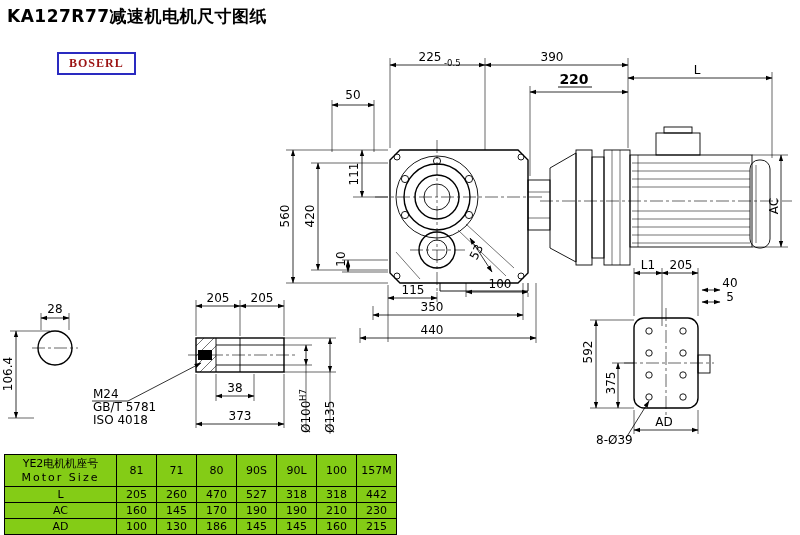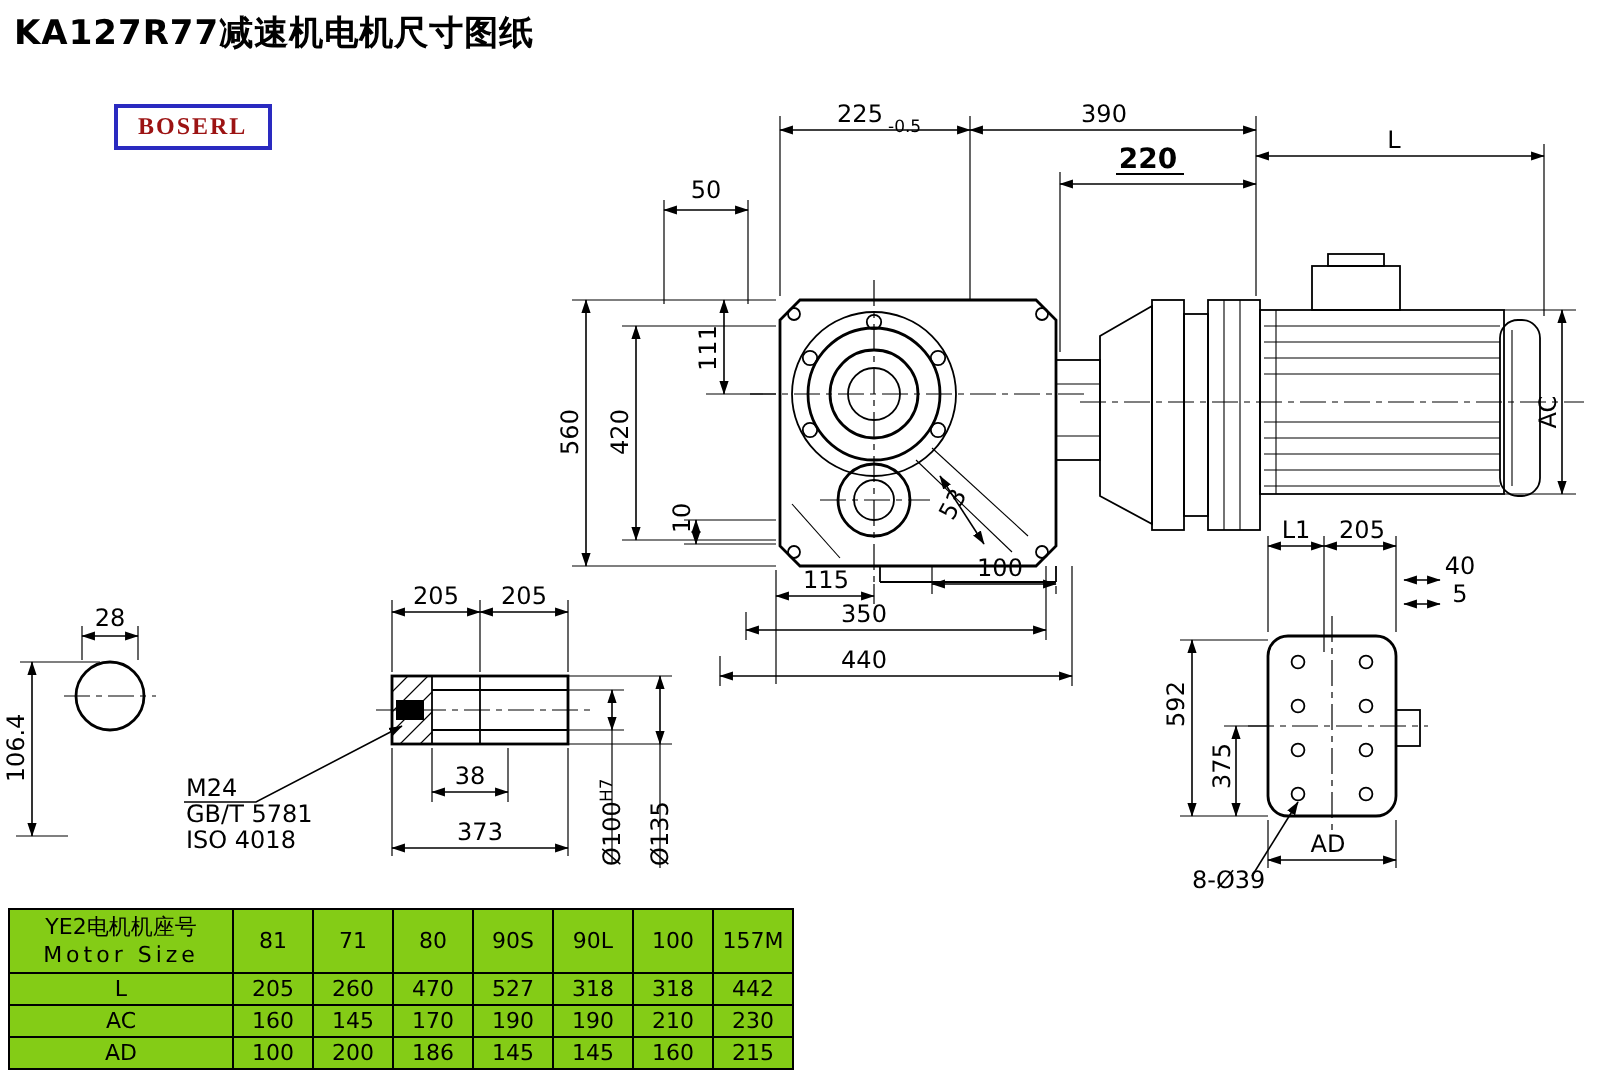--- a/index.html
+++ b/index.html
@@ -322,21 +322,21 @@
       <td>145</td>
       <td>170</td>
       <td>190</td>
       <td>190</td>
       <td>210</td>
       <td>230</td>
     </tr>
     <tr>
       <th>AD</th>
       <td>100</td>
-      <td>200</td>
+      <td>130</td>
       <td>186</td>
       <td>145</td>
       <td>145</td>
       <td>160</td>
       <td>215</td>
     </tr>
   </tbody>
 </table>
 
 </body></html>

